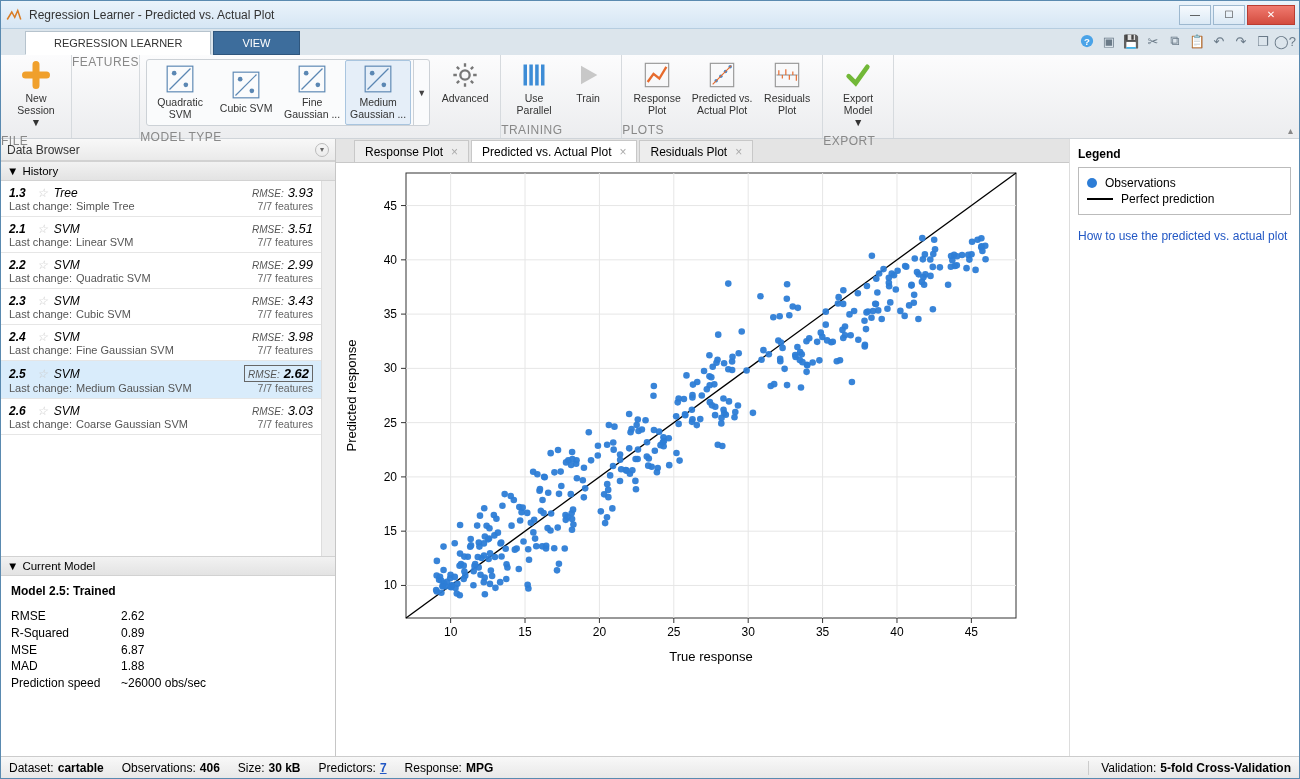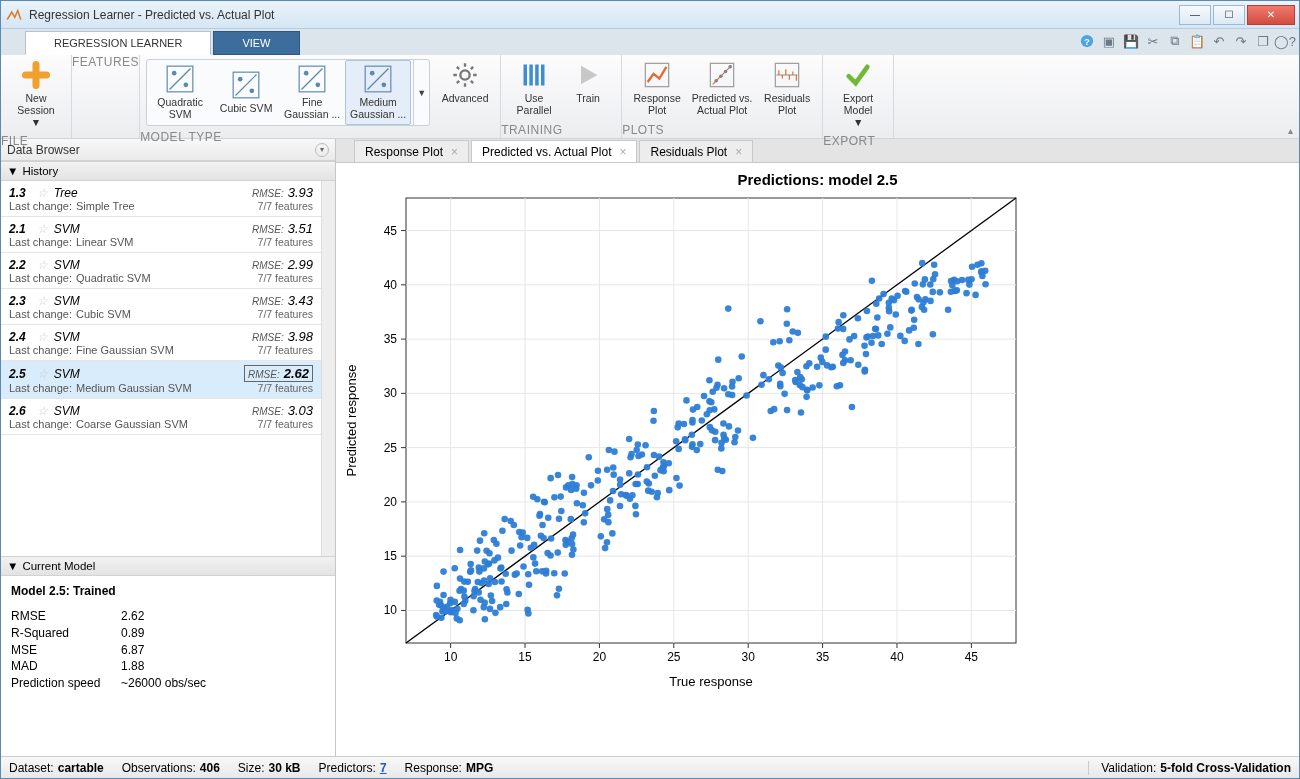--- a/index.html
+++ b/index.html
@@ -456,21 +456,20 @@
         <div class="doc-tab active">
             <span>Predicted vs. Actual Plot</span>
             <span class="x">×</span>
           </div>
         <div class="doc-tab">
             <span>Residuals Plot</span>
             <span class="x">×</span>
           </div>
       </div>
       <div class="plotwrap">
-        <div class="plot-title">Predictions: model 2.5</div>
         <svg class="chart" id="chart" width="700" height="510">
             <rect x="70" y="10" width="610" height="445" fill="#fff" stroke="#333"></rect>
             <line x1="114.6341463414634" y1="10" x2="114.6341463414634" y2="455" stroke="#e6e6e6"></line>
             <line x1="114.6341463414634" y1="455" x2="114.6341463414634" y2="460" stroke="#333"></line>
             <text x="114.6341463414634" y="473" text-anchor="middle" font-size="12">10</text>
             <line x1="189.02439024390245" y1="10" x2="189.02439024390245" y2="455" stroke="#e6e6e6"></line>
             <line x1="189.02439024390245" y1="455" x2="189.02439024390245" y2="460" stroke="#333"></line>
             <text x="189.02439024390245" y="473" text-anchor="middle" font-size="12">15</text>
             <line x1="263.4146341463414" y1="10" x2="263.4146341463414" y2="455" stroke="#e6e6e6"></line>
             <line x1="263.4146341463414" y1="455" x2="263.4146341463414" y2="460" stroke="#333"></line>
@@ -920,20 +919,34 @@
             <circle cx="231.40721019646858" cy="354.06024748068046" r="3.3" fill="#2d7dd6" fill-opacity="0.95"></circle>
             <circle cx="506.4695790901399" cy="166.87512908146556" r="3.3" fill="#2d7dd6" fill-opacity="0.95"></circle>
             <circle cx="107.55275052670581" cy="406.97343916479446" r="3.3" fill="#2d7dd6" fill-opacity="0.95"></circle>
             <circle cx="448.6092267920649" cy="205.8494371572446" r="3.3" fill="#2d7dd6" fill-opacity="0.95"></circle>
             <text x="375" y="498" text-anchor="middle" font-size="13">True response</text>
             <text transform="translate(20 232.5) rotate(-90)" text-anchor="middle" font-size="13">Predicted response</text>
           </svg>
       </div>
     </div>
 
+    <div class="rightpane">
+      <div style="font-weight:bold">Legend</div>
+      <div class="legend-box">
+        <div class="legend-row">
+            <span class="dot-sample"></span>
+            <span>Observations</span>
+          </div>
+        <div class="legend-row">
+            <span class="line-sample"></span>
+            <span>Perfect prediction</span>
+          </div>
+      </div>
+      <div class="help-link">How to use the predicted vs. actual plot</div>
+    </div>
 
   </div>
 
   <div class="statusbar">
     <span class="sp">
         <span>Dataset:</span>
         <b>cartable</b>
       </span>
     <span class="sp">
         <span>Observations:</span>

